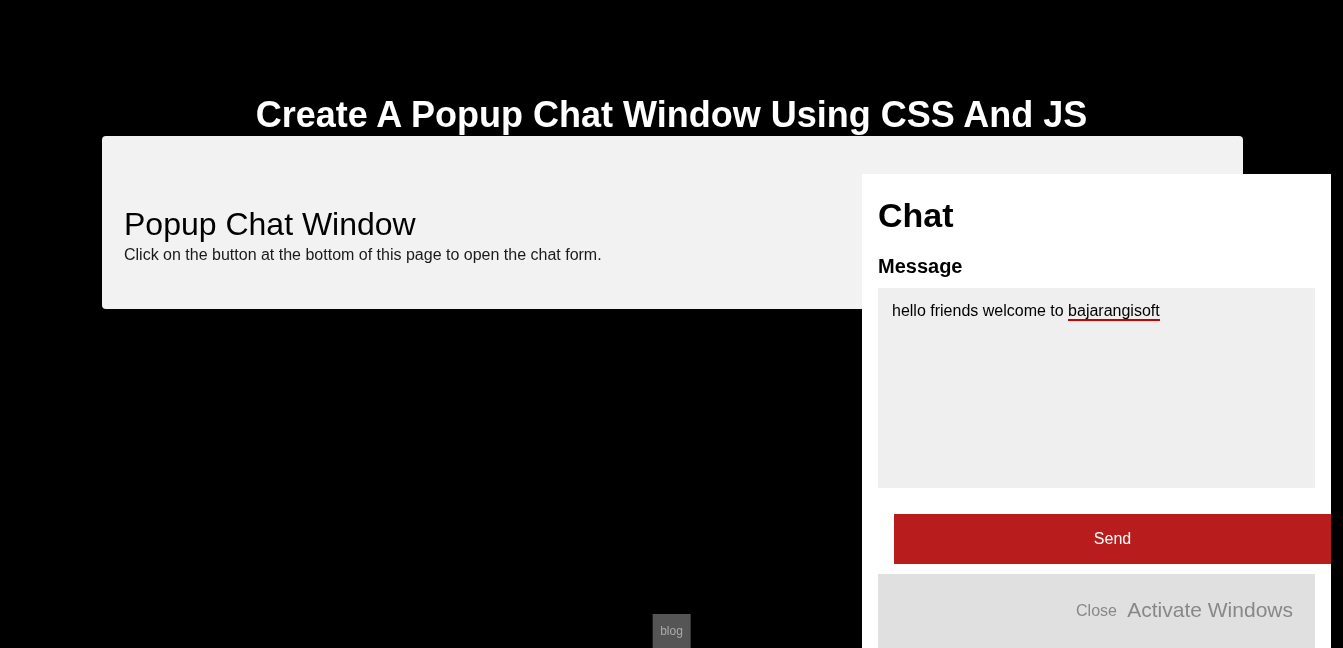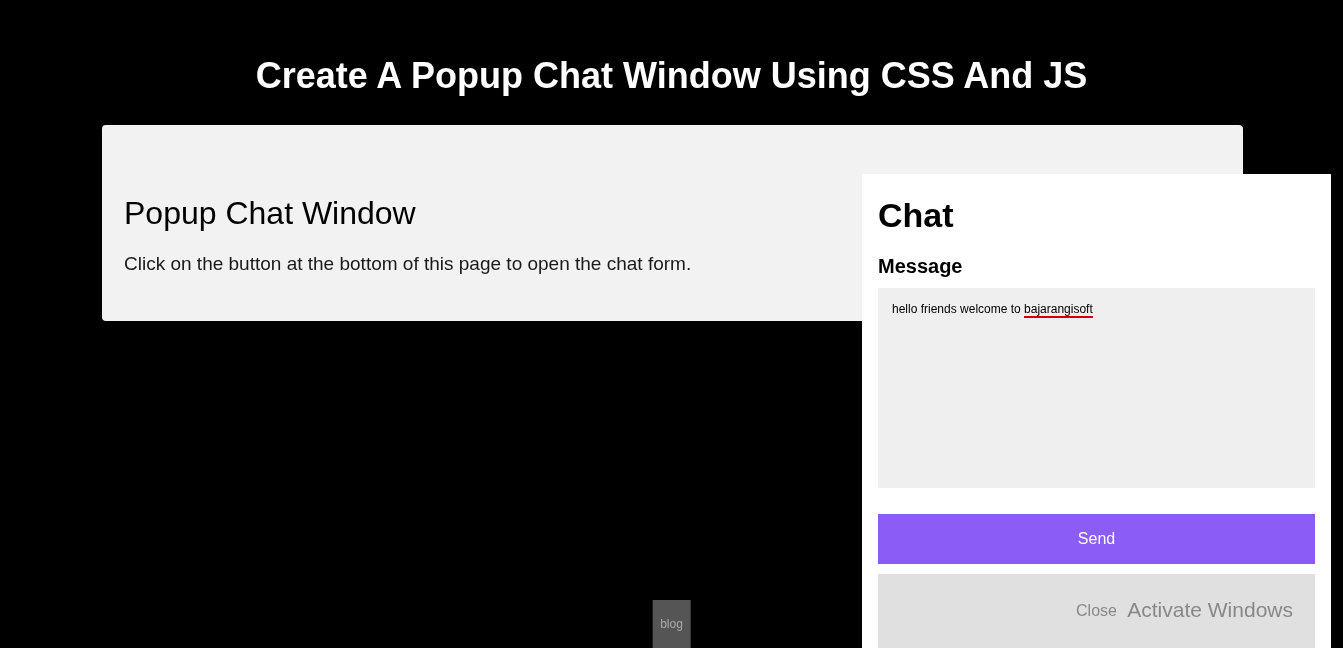--- a/index.html
+++ b/index.html
@@ -16,40 +16,40 @@
       position: relative;
       overflow: hidden;
     }
     
     .page-title {
       color: #ffffff;
       text-align: center;
       font-size: 36px;
       font-weight: bold;
       padding-top: 55px;
-      padding-bottom: 28px;
+      margin-top: 39px;
     }
     
     .content-card {
       background-color: #f2f2f2;
       margin: 0 100px 0 102px;
       border-radius: 4px;
       padding: 70px 22px 28px 22px;
       box-shadow: 0 1px 3px rgba(0,0,0,0.1);
     }
     
     .card-heading {
       font-size: 32px;
       color: #000000;
       font-weight: 500;
-      margin-bottom: 18px;
+      margin-bottom: 0;
     }
     
     .card-text {
-      font-size: 19px;
+      font-size: 16px;
       color: #1a1a1a;
       line-height: 1.5;
       margin-bottom: 14px;
     }
     
     .chat-popup {
       position: absolute;
       right: 12px;
       bottom: 0;
       width: 469px;
@@ -71,35 +71,36 @@
       display: block;
       margin-bottom: 10px;
     }
     
     .chat-textarea {
       width: 100%;
       height: 200px;
       background-color: #efefef;
       border: none;
       padding: 14px;
-      font-size: 12px;
+      font-size: 16px;
       font-family: Arial, Helvetica, sans-serif;
       resize: none;
       color: #000000;
     }
     
     .send-button {
       width: 100%;
-      background-color: #8b5cf6;
+      background-color: #b91c1c;
       color: #ffffff;
       border: none;
       padding: 16px 0;
       font-size: 16px;
       cursor: pointer;
       margin-top: 26px;
+      margin-left: 16px;
     }
     
     .close-button {
       width: 100%;
       background-color: #e0e0e0;
       color: #888888;
       border: none;
       padding: 28px 0;
       font-size: 16px;
       cursor: pointer;
@@ -130,21 +131,21 @@
     }
     
     .blog-badge {
       position: absolute;
       left: 50%;
       bottom: 0;
       transform: translateX(-50%);
       background-color: #555555;
       color: #aaaaaa;
       font-size: 12px;
-      padding: 17px 8px;
+      padding: 10px 8px;
     }
   </style>
 </head>
 <body>
 
 <h1 class="page-title">Create A Popup Chat Window Using CSS And JS</h1>
 
 <div class="content-card">
   <h2 class="card-heading">Popup Chat Window</h2>
   <p class="card-text">Click on the button at the bottom of this page to open the chat form.</p>

